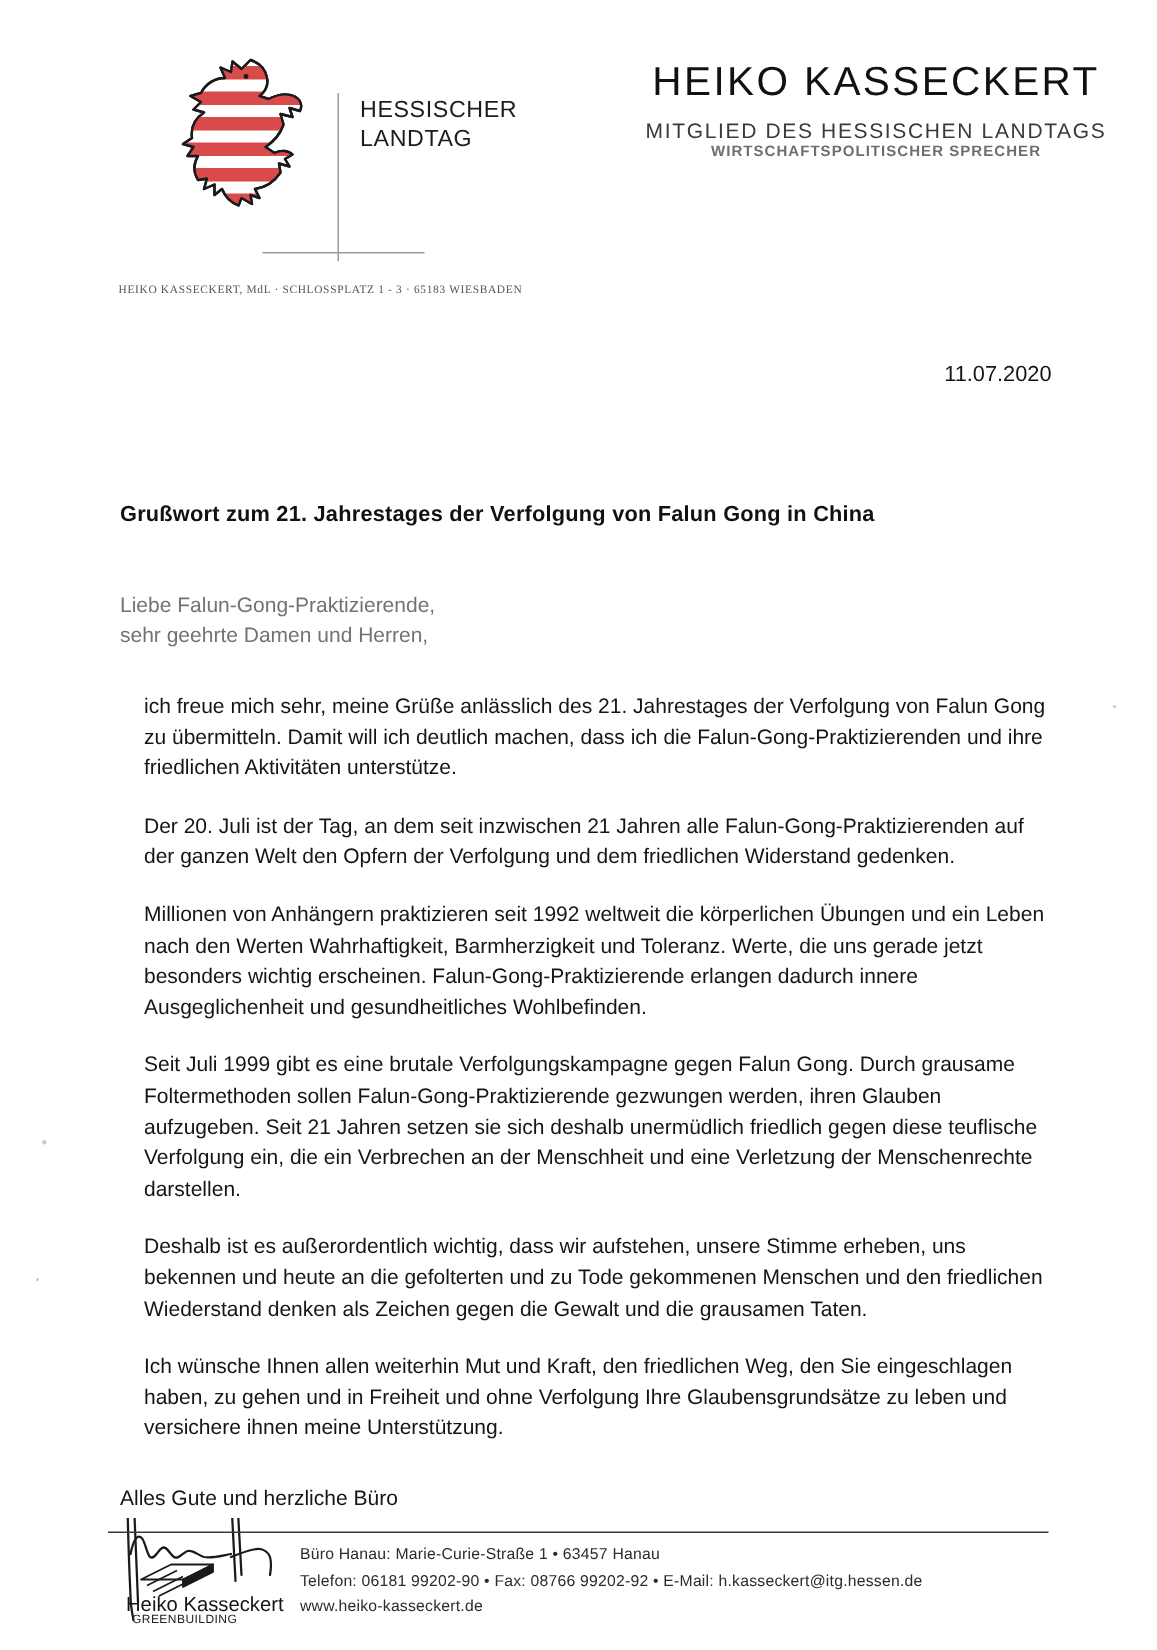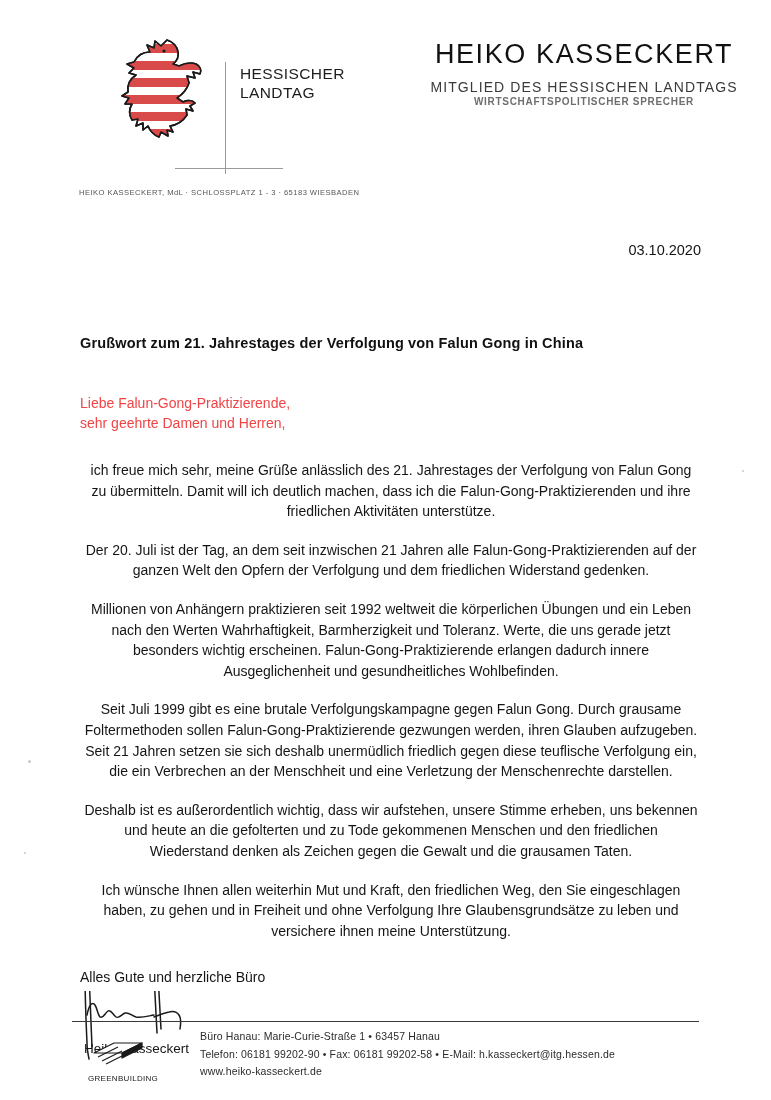--- a/index.html
+++ b/index.html
@@ -97,20 +97,21 @@
   }
 
   .sender-line {
     position: absolute;
     left: 79px;
     top: 188px;
     font-size: 7.6px;
     letter-spacing: 0.45px;
     color: #555555;
     white-space: nowrap;
+    font-family: Liberation Serif, serif;
   }
 
   
   .date {
     position: absolute;
     right: 70px;
     top: 242px;
     font-size: 14.5px;
     color: #141414;
   }
@@ -127,29 +128,29 @@
     font-weight: bold;
     letter-spacing: 0.15px;
     color: #111111;
     margin: 0 0 41px 0;
     line-height: 19px;
   }
   .salutation {
     font-size: 14px;
     line-height: 19.5px;
     margin: 0 0 27px 0;
-    color: #ef4444;
+    color: #737373;
     white-space: pre-line;
   }
   .para {
     font-size: 14px;
     line-height: 20.6px;
-    margin: 0 0 18px 4px;
+    margin: 0 0 18px 16px;
     color: #151515;
-    text-align: center;
+    text-align: left;
   }
   .closing {
     font-size: 14px;
     line-height: 20px;
     margin: 26px 0 0 0;
     color: #151515;
   }
 
   
   .signature-area {
@@ -282,21 +283,21 @@
 
     <div class="name-block">
       <div class="mp-name">HEIKO KASSECKERT</div>
       <div class="mp-role">MITGLIED DES HESSISCHEN LANDTAGS</div>
       <div class="mp-subrole">WIRTSCHAFTSPOLITISCHER SPRECHER</div>
     </div>
   </div>
 
   <div class="sender-line">HEIKO KASSECKERT, MdL · SCHLOSSPLATZ 1 - 3 · 65183 WIESBADEN</div>
 
-  <div class="date">03.10.2020</div>
+  <div class="date">11.07.2020</div>
 
   <div class="letter-body">
 
     <div class="subject">Grußwort zum 21. Jahrestages der Verfolgung von Falun Gong in China</div>
 
     <div class="salutation">Liebe Falun-Gong-Praktizierende,
 sehr geehrte Damen und Herren,</div>
 
     <p class="para">ich freue mich sehr, meine Grüße anlässlich des 21. Jahrestages der Verfolgung von Falun Gong zu übermitteln. Damit will ich deutlich machen, dass ich die Falun-Gong-Praktizierenden und ihre friedlichen Aktivitäten unterstütze.</p>
     <p class="para">Der 20. Juli ist der Tag, an dem seit inzwischen 21 Jahren alle Falun-Gong-Praktizierenden auf der ganzen Welt den Opfern der Verfolgung und dem friedlichen Widerstand gedenken.</p>
@@ -335,21 +336,21 @@
           <path d="M10,17 L30,7"></path>
           <path d="M14,21 L34,11"></path>
           <path d="M18,24 L38,14"></path>
         </g>
       </svg>
       <div class="green-label">GREENBUILDING</div>
     </div>
 
     <div class="footer-contact">
       <div>Büro Hanau: Marie-Curie-Straße 1 • 63457 Hanau</div>
-      <div>Telefon: 06181 99202-90 • Fax: 06181 99202-58 • E-Mail: h.kasseckert@itg.hessen.de</div>
+      <div>Telefon: 06181 99202-90 • Fax: 08766 99202-92 • E-Mail: h.kasseckert@itg.hessen.de</div>
       <div>www.heiko-kasseckert.de</div>
     </div>
   </div>
 
   <div class="speck" style="left:28px; top:760px; width:3px; height:3px;"></div>
   <div class="speck" style="left:24px; top:852px; width:2px; height:2px;"></div>
   <div class="speck" style="left:742px; top:470px; width:2px; height:2px;"></div>
 
 </div>
 

